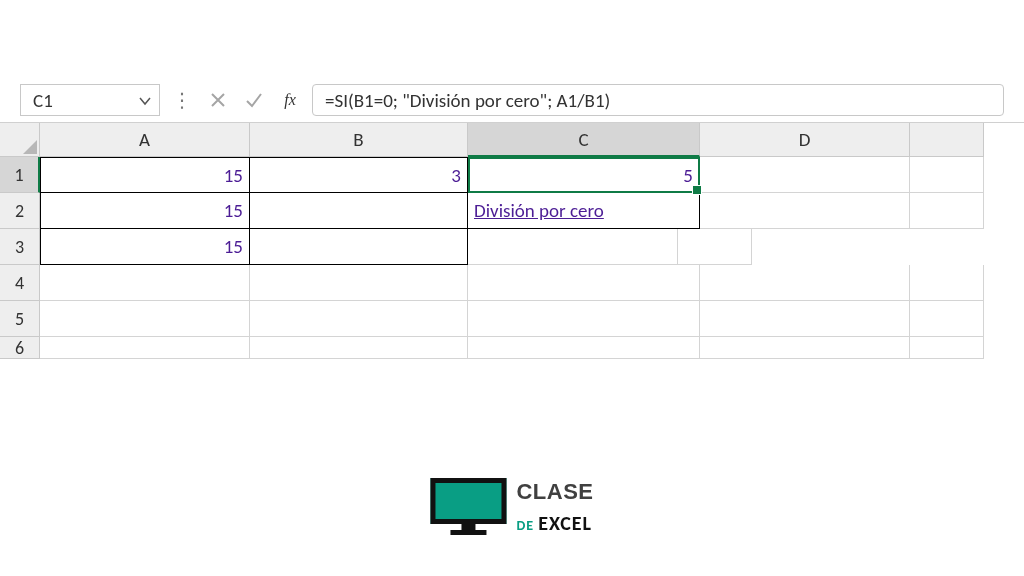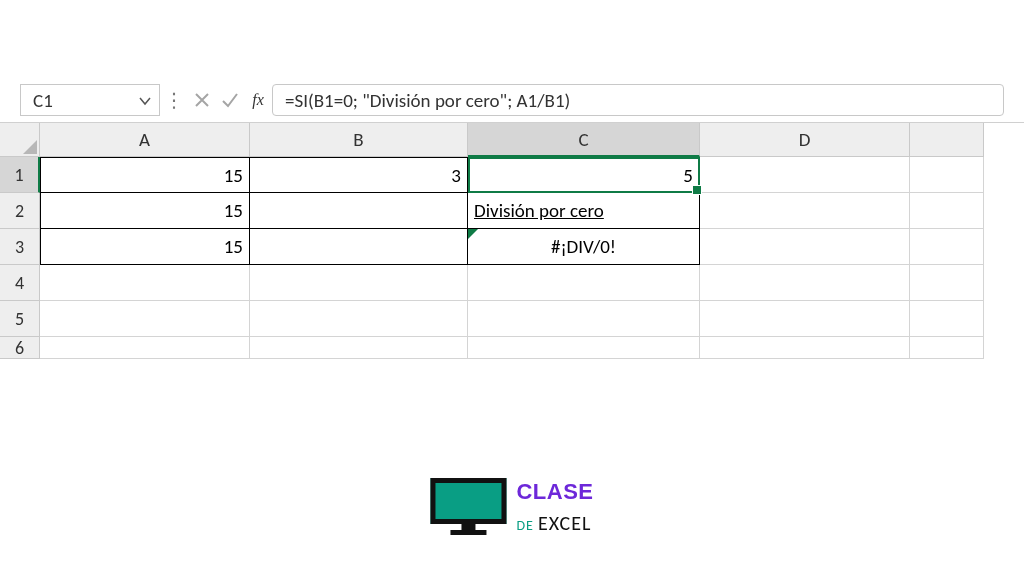--- a/index.html
+++ b/index.html
@@ -1,21 +1,21 @@
 <!DOCTYPE html>
 <html><head>
   <meta charset="utf-8">
   <style>
     * { margin:0; padding:0; box-sizing:border-box; font-family:Calibri,"Segoe UI",Arial,sans-serif; }
     body { background:#fff; width:1024px; height:576px; overflow:hidden; position:relative; }
     .shell { padding-top:80px; }
 
     
     .fbar {
-      display:flex; align-items:center; gap:0;
+      display:flex; align-items:center; gap:8px;
       padding:4px 20px 6px 20px;
       border-bottom:1px solid #d0d0d0;
     }
     .namebox {
       width:140px; height:32px; border:1px solid #c8c8c8;
       display:flex; align-items:center; justify-content:space-between;
       padding:0 8px 0 12px; font-size:19px; color:#333; background:#fff;
     }
     .namebox .chev { color:#555; }
     .vdots { color:#777; font-size:20px; padding:0 4px; }
@@ -45,21 +45,21 @@
     .colh.sel { background:#d6d6d6; border-bottom:2px solid #0f7b46; }
     .row { display:flex; height:36px; }
     .rowh {
       width:40px; height:36px; background:#eee; border-right:1px solid #c9c9c9;
       border-bottom:1px solid #c9c9c9; display:flex; align-items:center; justify-content:center;
       font-size:18px; color:#333;
     }
     .rowh.sel { background:#d6d6d6; border-right:2px solid #0f7b46; }
     .cell {
       height:36px; border-right:1px solid #d4d4d4; border-bottom:1px solid #d4d4d4;
-      padding:0 6px; font-size:19px; color:#000000; display:flex; align-items:center;
+      padding:0 6px; font-size:19px; color:#4c1d95; display:flex; align-items:center;
       justify-content:flex-end; background:#fff; position:relative;
     }
     .cell.txt { justify-content:flex-start;text-decoration:underline; }
     .cell.ctr { justify-content:center; }
     .wA { width:210px; } .wB { width:218px; } .wC { width:232px; } .wD { width:210px; } .wE { width:74px; }
 
     
     .reg .cell.b-t { border-top:1.5px solid #000; }
     .reg .cell.b-l { border-left:1.5px solid #000; }
     .reg .cell.b-r { border-right:1.5px solid #000; }
@@ -84,22 +84,22 @@
       position:absolute; left:50%; transform:translateX(-50%); bottom:40px;
       display:flex; align-items:center; gap:10px;
     }
     .mon {
       width:76px; height:58px; position:relative;
     }
     .mon .scr { width:76px; height:46px; border:5px solid #111; background:#099e84; }
     .mon .stand { width:14px; height:6px; background:#111; margin:0 auto; }
     .mon .base { width:36px; height:5px; background:#111; margin:0 auto; }
     .ltxt { line-height:0.9; }
-    .ltxt .l1 { font-weight:800; font-size:22px; color:#6d28d9; font-family:Arial,sans-serif; letter-spacing:0.5px; }
-    .ltxt .l2 { font-weight:400; font-size:20px; color:#111; font-family:Arial,sans-serif; letter-spacing:1px;margin-top:12px; }
+    .ltxt .l1 { font-weight:800; font-size:22px; color:#404040; font-family:Arial,sans-serif; letter-spacing:0.5px; }
+    .ltxt .l2 { font-weight:700; font-size:20px; color:#111; font-family:Arial,sans-serif; letter-spacing:1px;margin-top:12px; }
     .ltxt .l2 .de { color:#099e84; font-size:14px; margin-right:4px; }
   </style>
 </head>
 <body>
 
 <div class="shell">
 
   <div class="fbar">
     <div class="namebox">
       <span>C1</span>
@@ -155,24 +155,20 @@
       <div class="cell wB b-iv b-ih"></div>
       <div class="cell wC txt b-r b-ih">División por cero</div>
       <div class="cell wD"></div>
       <div class="cell wE"></div>
     </div>
 
     <div class="row reg">
       <div class="rowh">3</div>
       <div class="cell wA b-l b-iv b-b">15</div>
       <div class="cell wB b-iv b-b"></div>
-      <div class="cell wC ctr b-r b-b">
-        <span class="errflag"></span>
-        <span>#¡DIV/0!</span>
-      </div>
       <div class="cell wD"></div>
       <div class="cell wE"></div>
     </div>
 
     <div class="row">
       <div class="rowh">4</div>
       <div class="cell wA"></div>
       <div class="cell wB"></div>
       <div class="cell wC"></div>
       <div class="cell wD"></div>

